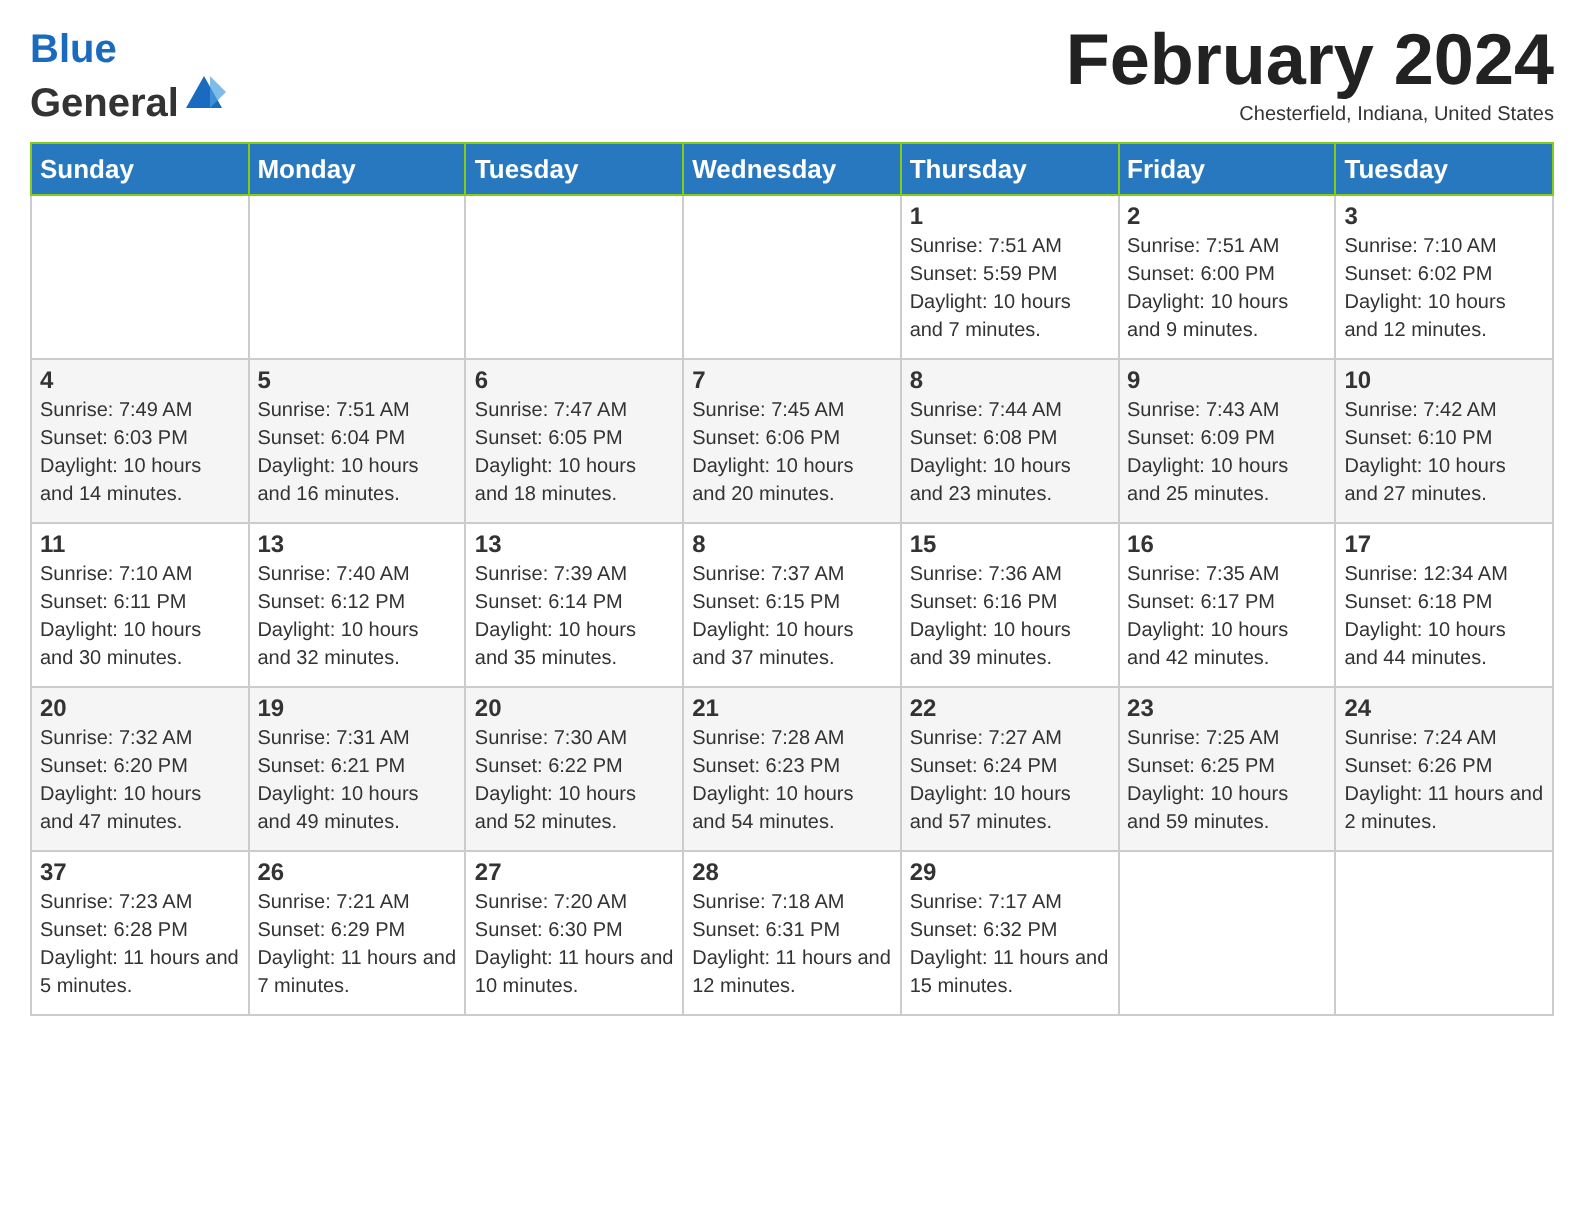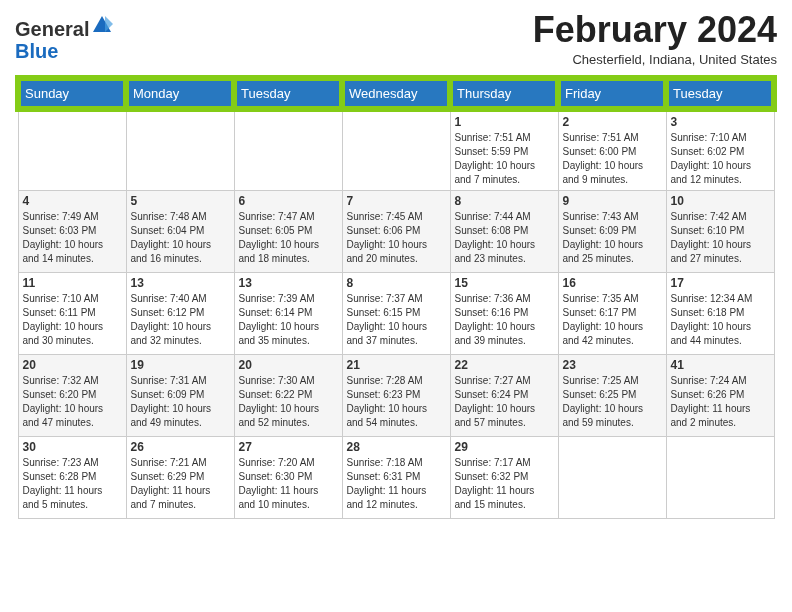--- a/index.html
+++ b/index.html
@@ -41,37 +41,37 @@
     .header-right {
       text-align: right;
     }
     .month-title {
       font-size: 36px;
       font-weight: bold;
       color: #222;
       line-height: 1.1;
     }
     .location {
-      font-size: 13px;
+      font-size: 10px;
       color: #333;
       margin-top: 2px;
     }
     .calendar {
       width: 100%;
       border-collapse: collapse;
       table-layout: fixed;
     }
     .calendar th {
       background-color: #2878c0;
       color: #fff;
       font-size: 13px;
-      font-weight: normal;
+      font-weight: bold;
       padding: 5px 4px;
       text-align: left;
-      border: 6px solid #84cc16;
+      border: 1px solid #84cc16;
     }
     .calendar td {
       vertical-align: top;
       border: 1px solid #ccc;
       padding: 3px 4px;
       font-size: 10px;
       color: #333;
       height: 82px;
       background: #fff;
     }
@@ -92,27 +92,27 @@
     }
   </style>
 </head>
 <body>
 
 <div class="page">
   <div class="header">
     <div class="logo">
       <div>
         <div class="logo-text">
+          <span class="logo-blue">Blue</span>
+        </div>
+        <div class="logo-text">
           <span class="logo-general">General</span><svg class="logo-icon" viewBox="0 0 22 22">
               <polygon points="11,2 20,18 2,18" fill="#1a6bbf"></polygon>
               <polygon points="14,2 22,10 14,18" fill="#4aa0e0" opacity="0.7"></polygon>
             </svg>
-        </div>
-        <div class="logo-text">
-          <span class="logo-blue">Blue</span>
         </div>
       </div>
     </div>
     <div class="header-right">
       <div class="month-title">February 2024</div>
       <div class="location">Chesterfield, Indiana, United States</div>
     </div>
   </div>
 
   <table class="calendar">
@@ -154,21 +154,21 @@
         </tr>
         <tr>
           <td>
             <div class="day-number">4</div>
             <div class="day-info">Sunrise: 7:49 AM
 Sunset: 6:03 PM
 Daylight: 10 hours and 14 minutes.</div>
           </td>
           <td>
             <div class="day-number">5</div>
-            <div class="day-info">Sunrise: 7:48 AM
+            <div class="day-info">Sunrise: 7:51 AM
 Sunset: 6:04 PM
 Daylight: 10 hours and 16 minutes.</div>
           </td>
           <td>
             <div class="day-number">6</div>
             <div class="day-info">Sunrise: 7:47 AM
 Sunset: 6:05 PM
 Daylight: 10 hours and 18 minutes.</div>
           </td>
           <td>
@@ -243,21 +243,21 @@
         <tr>
           <td>
             <div class="day-number">20</div>
             <div class="day-info">Sunrise: 7:32 AM
 Sunset: 6:20 PM
 Daylight: 10 hours and 47 minutes.</div>
           </td>
           <td>
             <div class="day-number">19</div>
             <div class="day-info">Sunrise: 7:31 AM
-Sunset: 6:09 PM
+Sunset: 6:21 PM
 Daylight: 10 hours and 49 minutes.</div>
           </td>
           <td>
             <div class="day-number">20</div>
             <div class="day-info">Sunrise: 7:30 AM
 Sunset: 6:22 PM
 Daylight: 10 hours and 52 minutes.</div>
           </td>
           <td>
             <div class="day-number">21</div>
@@ -271,29 +271,29 @@
 Sunset: 6:24 PM
 Daylight: 10 hours and 57 minutes.</div>
           </td>
           <td>
             <div class="day-number">23</div>
             <div class="day-info">Sunrise: 7:25 AM
 Sunset: 6:25 PM
 Daylight: 10 hours and 59 minutes.</div>
           </td>
           <td>
-            <div class="day-number">41</div>
+            <div class="day-number">24</div>
             <div class="day-info">Sunrise: 7:24 AM
 Sunset: 6:26 PM
 Daylight: 11 hours and 2 minutes.</div>
           </td>
         </tr>
         <tr>
           <td>
-            <div class="day-number">30</div>
+            <div class="day-number">37</div>
             <div class="day-info">Sunrise: 7:23 AM
 Sunset: 6:28 PM
 Daylight: 11 hours and 5 minutes.</div>
           </td>
           <td>
             <div class="day-number">26</div>
             <div class="day-info">Sunrise: 7:21 AM
 Sunset: 6:29 PM
 Daylight: 11 hours and 7 minutes.</div>
           </td>

